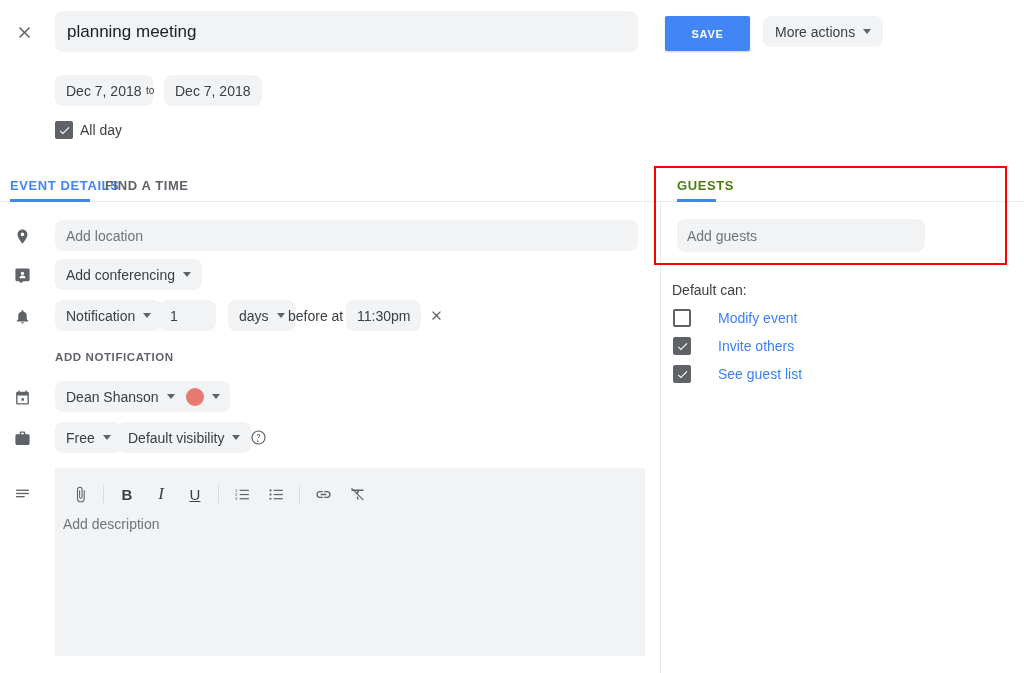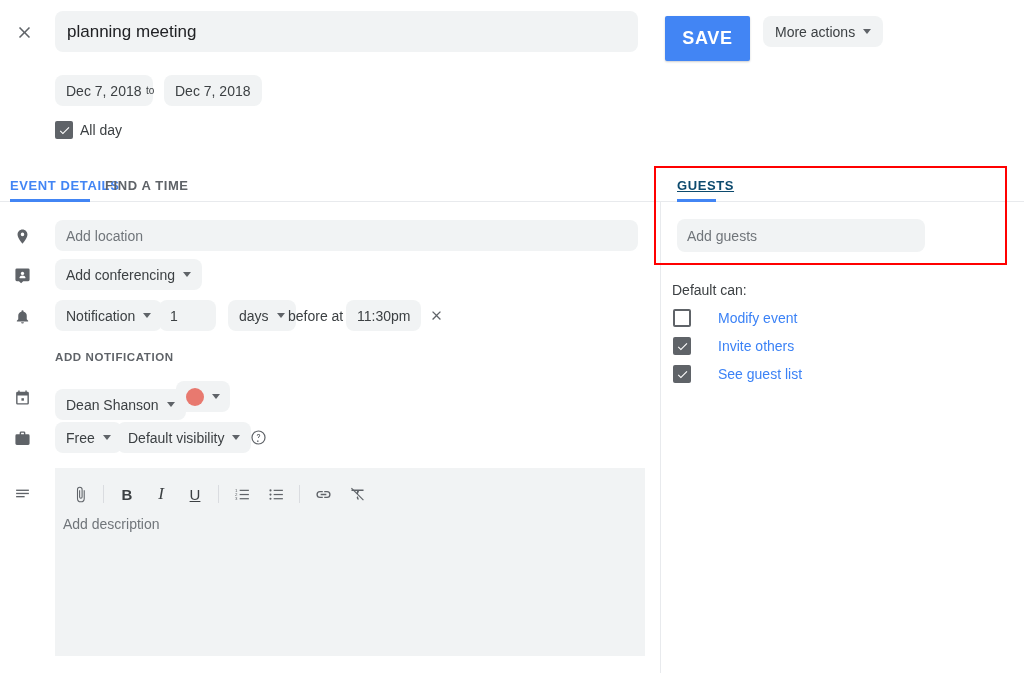--- a/index.html
+++ b/index.html
@@ -44,25 +44,25 @@
   }
   .title-field {
     position:absolute; left:55px; top:11px;
     width:583px; height:41px;
     padding:0 12px;
     font-size:17px;
     color:#202124;
   }
   .save-btn {
     position:absolute; left:665px; top:16px;
-    width:85px; height:45px;
+    width:85px; height:35px;
     background:#4285f4;
     color:#ffffff;
     border:none; border-radius:2px;
-    font-size:18px; font-weight:bold;
+    font-size:11px; font-weight:bold;
     letter-spacing:0.7px;
     display:flex; align-items:center; justify-content:center;
     cursor:pointer;
     box-shadow:0 1px 2px rgba(60,64,67,0.25);
     font-family:"Liberation Sans", sans-serif;
   }
   .more-actions {
     position:absolute; left:763px; top:16px;
     height:31px; padding:0 12px;
     font-size:14px;
@@ -120,21 +120,21 @@
   .notif-time  { position:absolute; left:346px; top:300px; height:31px; padding:0 11px; }
   .notif-remove{ position:absolute; left:425px; top:304px; width:22px; height:22px;
                  display:flex; align-items:center; justify-content:center; cursor:pointer; }
   .add-notif {
     position:absolute; left:55px; top:348px; height:18px;
     font-size:11.5px; font-weight:bold; letter-spacing:0.6px;
     color:#5f6368; cursor:pointer;
     display:flex; align-items:center;
   }
 
-  .owner-field { position:absolute; left:55px; top:381px; height:31px; padding:0 11px; cursor:pointer;margin-top:8px; }
+  .owner-field { position:absolute; left:55px; top:381px; height:31px; padding:0 11px; cursor:pointer; }
   .color-field { position:absolute; left:176px; top:381px; height:31px; padding:0 10px; cursor:pointer; }
   .color-dot { width:18px; height:18px; border-radius:50%; }
 
   .busy-field { position:absolute; left:55px; top:422px; height:31px; padding:0 11px; cursor:pointer; }
   .vis-field  { position:absolute; left:117px; top:422px; height:31px; padding:0 11px; cursor:pointer; }
   .help-icon  { position:absolute; left:247px; top:426px; width:22px; height:22px;
                 display:flex; align-items:center; justify-content:center; cursor:pointer; }
 
   
   .desc-box {
@@ -379,21 +379,21 @@
           <rect x="2.6" y="3.1" width="1.6" height="24" transform="rotate(-45 3.4 3.1)" fill="#5f6368"></rect>
         </svg>
       </div>
 
     </div>
     <div class="desc-placeholder">Add description</div>
   </div>
 
   <div class="vdivider"></div>
 
-  <div class="guests-tab" style="color: #0c4a6e; text-decoration: underline;">GUESTS</div>
+  <div class="guests-tab" style="color: #4d7c0f;">GUESTS</div>
   <div class="guests-underline" style="background: rgb(66, 133, 244);"></div>
 
   <div class="field guests-input placeholder">Add guests</div>
 
   <div class="guests-can-label">Default can:</div>
 
   <div class="perm-row" style="top:308px;">
     <span class="perm-box cb unchecked"></span>
     <span class="perm-label">Modify event</span>
   </div>

